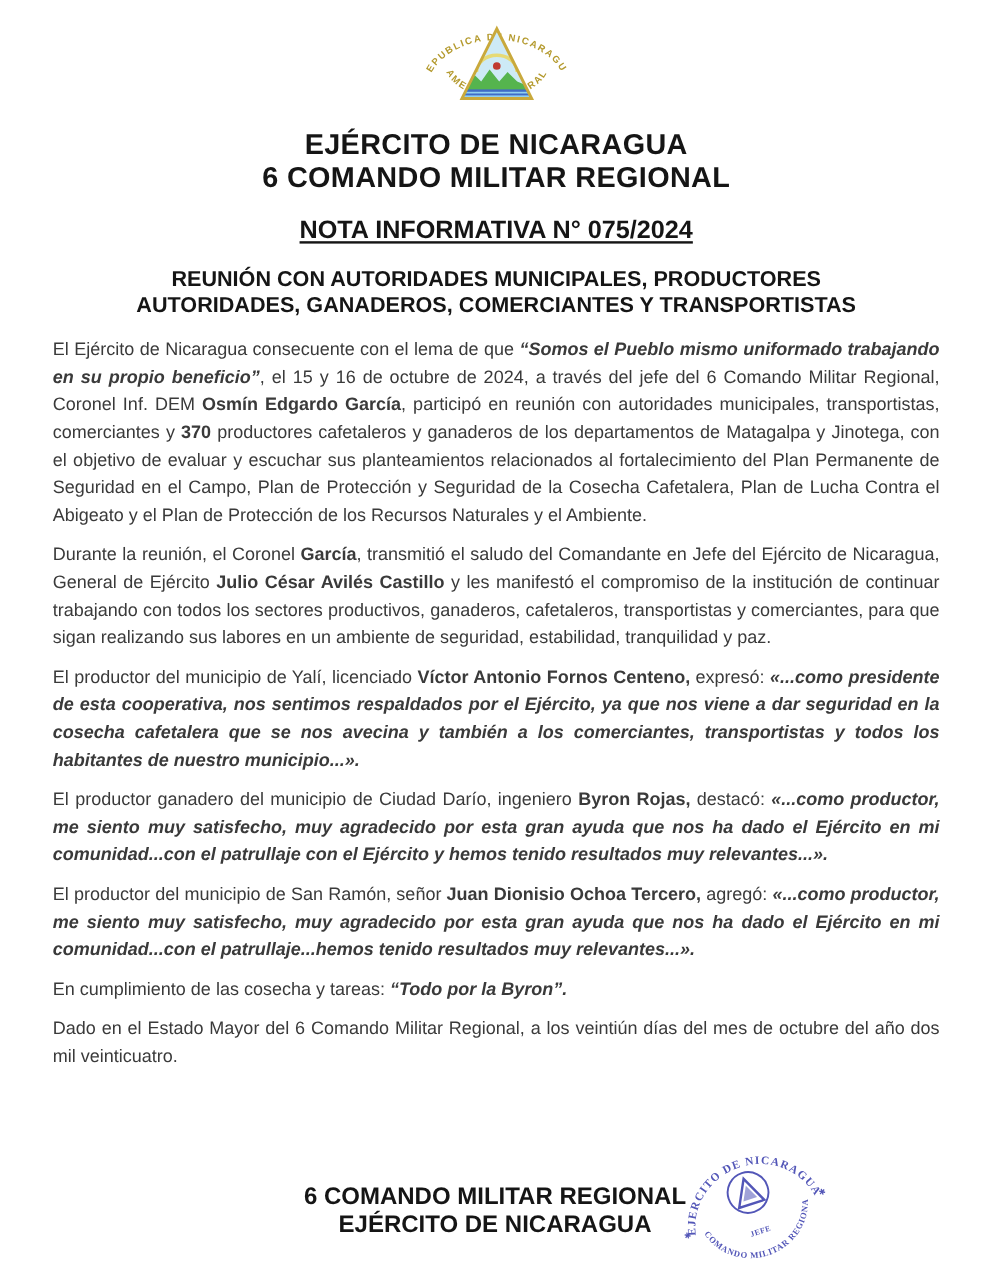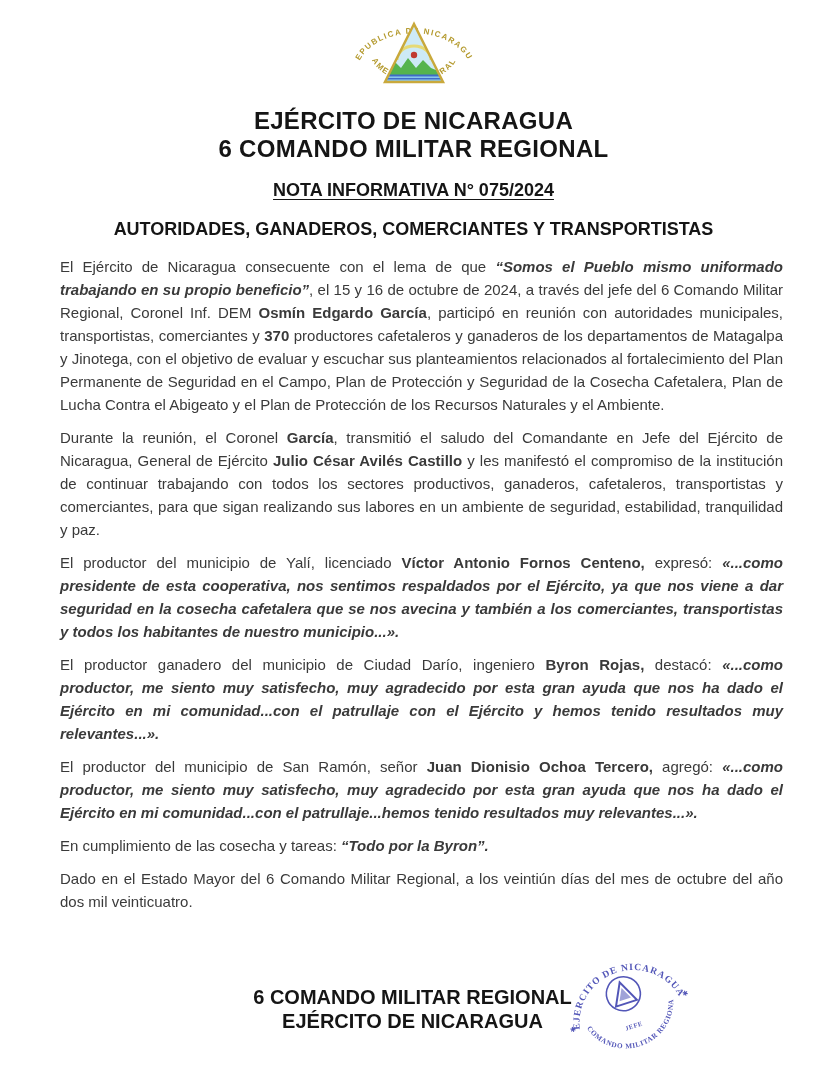--- a/index.html
+++ b/index.html
@@ -15,31 +15,31 @@
   .content{padding:0 42px 0 44px;}
   .doc-header{text-align:center;}
   .emblem-wrap{margin:10px auto 0;width:150px;height:96px;}
   .org-title{
     margin:2px 0 0 0;
     font-size:24px;font-weight:700;line-height:26px;
     color:#151515;letter-spacing:0.3px;
   }
   .note-number{
     margin:18px auto 0;
-    font-size:18px;font-weight:700;color:#151515;
+    font-size:21px;font-weight:700;color:#151515;
     text-decoration:underline;
     text-underline-offset:3px;
   }
   .subject{
     margin:17px auto 0;
     font-size:18px;font-weight:700;line-height:22px;color:#151515;
   }
   .doc-body{margin-top:15px;}
   .para{
-    margin:0 0 10px 16px;
+    margin:0 0 10px 0;
     font-size:15px;line-height:23px;
     text-align:justify;
     color:#3a3a3a;
   }
   .seg-normal{font-weight:400;font-style:normal;}
   .seg-bold{font-weight:700;}
   .seg-bolditalic{font-weight:700;font-style:italic;}
   .doc-footer{
     position:absolute;left:0;top:985px;width:100%;
     text-align:center;
@@ -102,20 +102,21 @@
           <polygon points="75,14 46,72 104,72" fill="none" stroke="#c9a93c" stroke-width="2.5"></polygon>
         </svg>
       </div>
 
       <h1 class="org-title">EJÉRCITO DE NICARAGUA</h1>
       <h1 class="org-title">6 COMANDO MILITAR REGIONAL</h1>
 
       <div class="note-number">NOTA INFORMATIVA N° 075/2024</div>
 
       <div class="subject">
+        <div>REUNIÓN CON AUTORIDADES MUNICIPALES, PRODUCTORES</div>
         <div>AUTORIDADES, GANADEROS, COMERCIANTES Y TRANSPORTISTAS</div>
       </div>
     </header>
 
     <main class="doc-body">
         <p class="para"><span class="seg-normal">El Ejército de Nicaragua consecuente con el lema de que </span><span class="seg-bolditalic">“Somos el Pueblo mismo uniformado trabajando en su propio beneficio”</span><span class="seg-normal">, el 15 y 16 de octubre de 2024, a través del jefe del 6 Comando Militar Regional, Coronel Inf. DEM </span><span class="seg-bold">Osmín Edgardo García</span><span class="seg-normal">, participó en reunión con autoridades municipales, transportistas, comerciantes y </span><span class="seg-bold">370</span><span class="seg-normal"> productores cafetaleros y ganaderos de los departamentos de Matagalpa y Jinotega, con el objetivo de evaluar y escuchar sus planteamientos relacionados al fortalecimiento del Plan Permanente de Seguridad en el Campo, Plan de Protección y Seguridad de la Cosecha Cafetalera, Plan de Lucha Contra el Abigeato y el Plan de Protección de los Recursos Naturales y el Ambiente.</span></p>
         <p class="para"><span class="seg-normal">Durante la reunión, el Coronel </span><span class="seg-bold">García</span><span class="seg-normal">, transmitió el saludo del Comandante en Jefe del Ejército de Nicaragua, General de Ejército </span><span class="seg-bold">Julio César Avilés Castillo</span><span class="seg-normal"> y les manifestó el compromiso de la institución de continuar trabajando con todos los sectores productivos, ganaderos, cafetaleros, transportistas y comerciantes, para que sigan realizando sus labores en un ambiente de seguridad, estabilidad, tranquilidad y paz.</span></p>
         <p class="para"><span class="seg-normal">El productor del municipio de Yalí, licenciado </span><span class="seg-bold">Víctor Antonio Fornos Centeno,</span><span class="seg-normal"> expresó: </span><span class="seg-bolditalic">«...como presidente de esta cooperativa, nos sentimos respaldados por el Ejército, ya que nos viene a dar seguridad en la cosecha cafetalera que se nos avecina y también a los comerciantes, transportistas y todos los habitantes de nuestro municipio...».</span></p>
         <p class="para"><span class="seg-normal">El productor ganadero del municipio de Ciudad Darío, ingeniero </span><span class="seg-bold">Byron Rojas,</span><span class="seg-normal"> destacó: </span><span class="seg-bolditalic">«...como productor, me siento muy satisfecho, muy agradecido por esta gran ayuda que nos ha dado el Ejército en mi comunidad...con el patrullaje con el Ejército y hemos tenido resultados muy relevantes...».</span></p>
         <p class="para"><span class="seg-normal">El productor del municipio de San Ramón, señor </span><span class="seg-bold">Juan Dionisio Ochoa Tercero,</span><span class="seg-normal"> agregó: </span><span class="seg-bolditalic">«...como productor, me siento muy satisfecho, muy agradecido por esta gran ayuda que nos ha dado el Ejército en mi comunidad...con el patrullaje...hemos tenido resultados muy relevantes...».</span></p>

